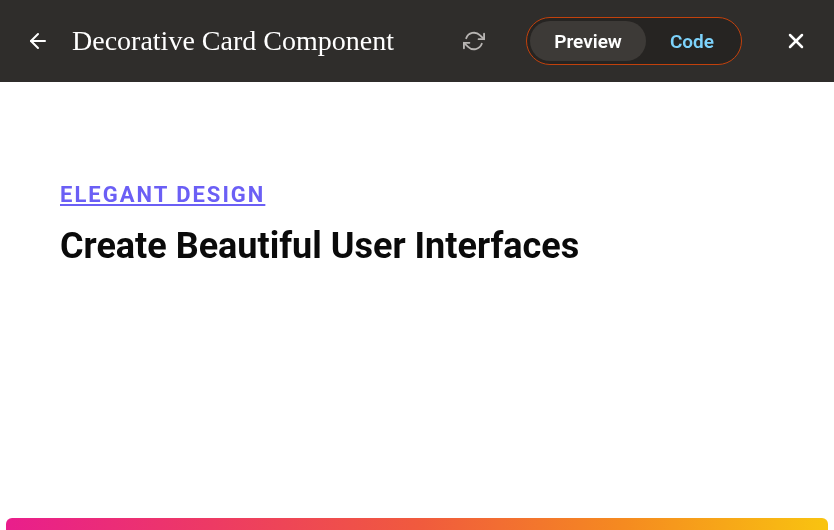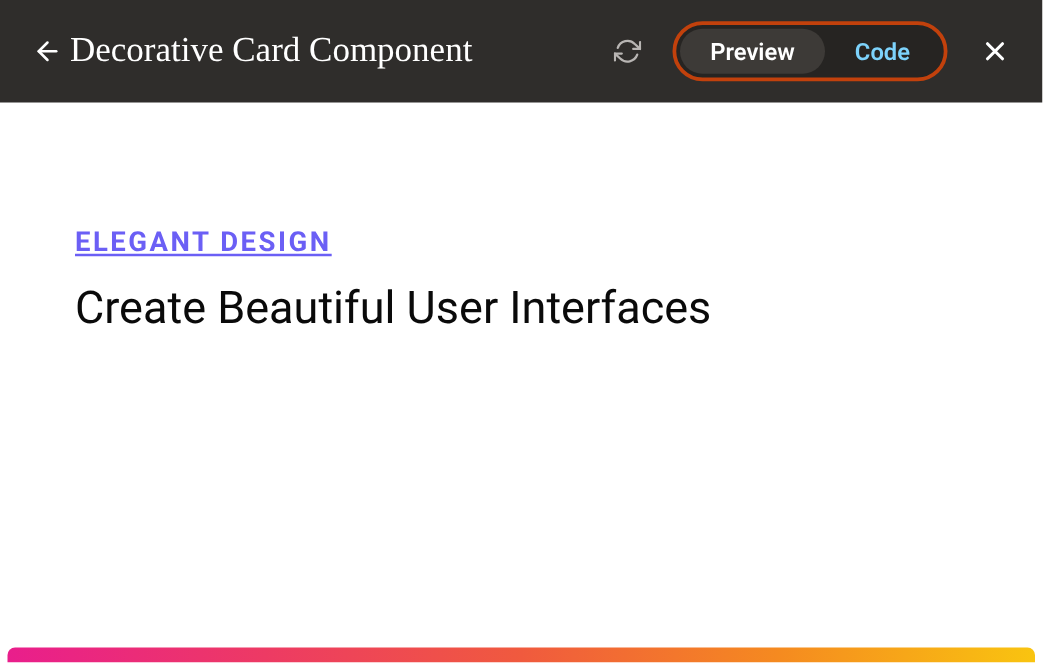--- a/index.html
+++ b/index.html
@@ -13,20 +13,21 @@
       width: 834px;
       height: 530px;
       overflow: hidden;
     }
     .header {
       background: #2f2d2b;
       height: 82px;
       display: flex;
       align-items: center;
       padding: 0 20px;
+      gap: 16px;
     }
     .back-button {
       width: 36px;
       height: 36px;
       display: flex;
       align-items: center;
       justify-content: center;
       cursor: pointer;
       color: #ffffff;
     }
@@ -43,21 +44,21 @@
       display: flex;
       align-items: center;
       justify-content: center;
       cursor: pointer;
       color: #b8b5b3;
       margin-right: 18px;
     }
     .toggle-container {
       display: flex;
       background: #262422;
-      border: 3px solid #c2410c;
+      border: 1px solid #c2410c;
       border-radius: 28px;
       padding: 3px;
       height: 48px;
     }
     .toggle-button {
       padding: 0 24px;
       display: flex;
       align-items: center;
       justify-content: center;
       border-radius: 24px;
@@ -90,21 +91,21 @@
       font-size: 22px;
       font-weight: 700;
       letter-spacing: 2px;
       text-transform: uppercase;
       margin-bottom: 18px;
       text-decoration: underline;
     }
     .card-title {
       color: #0a0a0a;
       font-size: 36px;
-      font-weight: 400;
+      font-weight: 700;
       margin-bottom: 38px;
     }
     .card-body {
       color: #706d7a;
       font-size: 27px;
       line-height: 1.7;
       font-weight: 400;
     }
     .gradient-bar {
       position: absolute;

